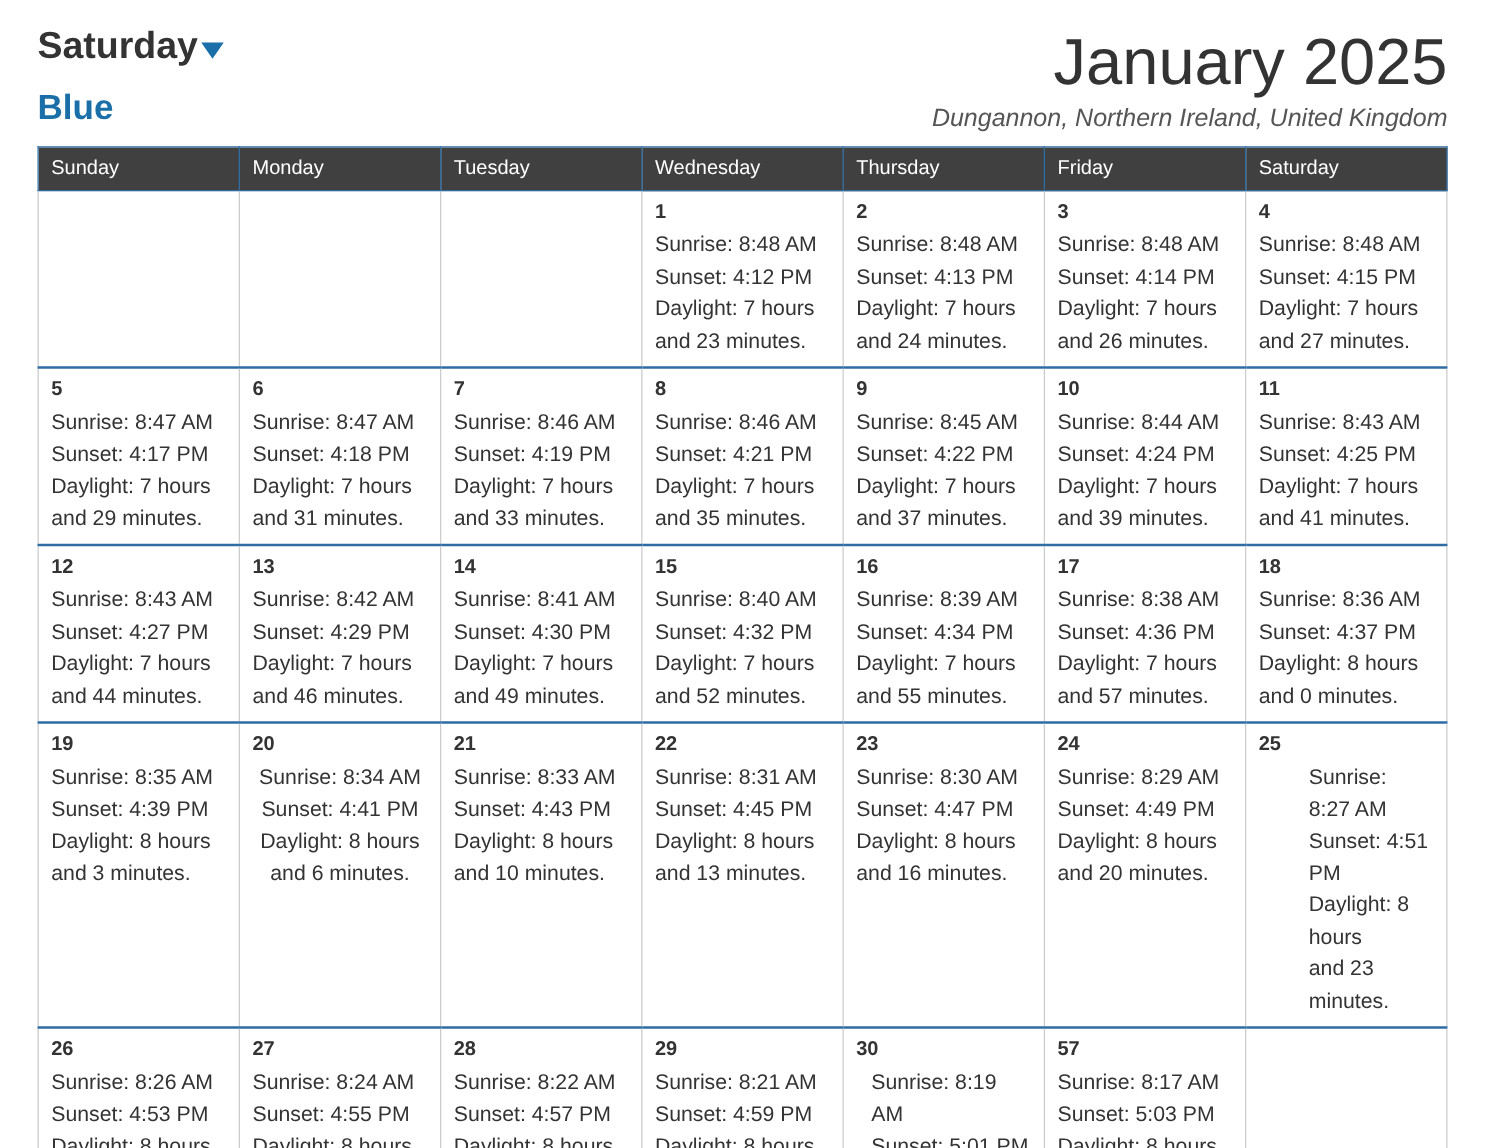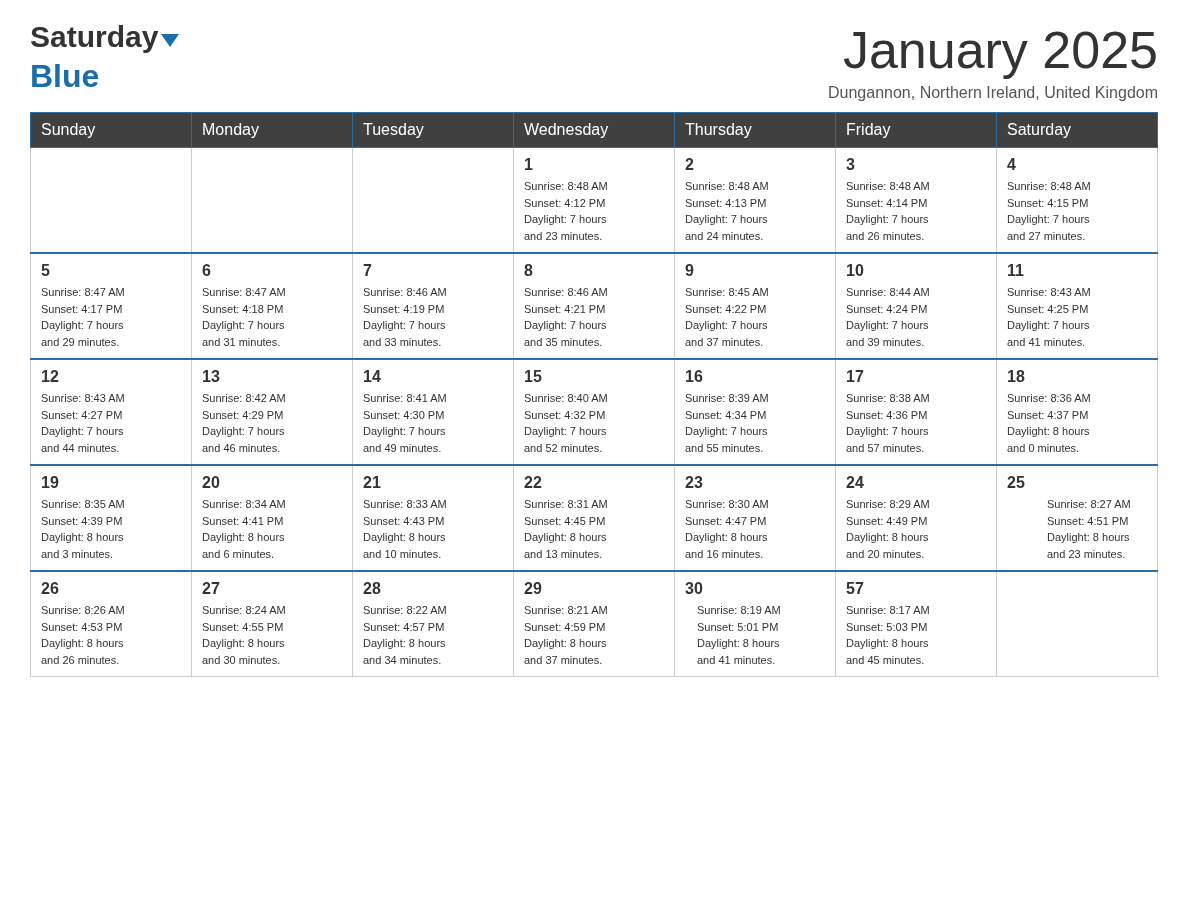--- a/index.html
+++ b/index.html
@@ -23,23 +23,24 @@
     }
     .title-section {
       text-align: right;
     }
     .month-title {
       font-size: 52px;
       font-weight: normal;
       color: #333;
     }
     .location {
-      font-size: 16px;
+      font-size: 20px;
       color: #555;
       margin-top: 4px;
+      font-style: italic;
     }
     .calendar {
       width: 100%;
       border-collapse: collapse;
       margin-top: 10px;
     }
     .calendar th {
       background-color: #404040;
       color: #fff;
       padding: 8px 10px;
@@ -58,21 +59,21 @@
       min-height: 90px;
       height: 100px;
     }
     .day-num {
       font-size: 16px;
       font-weight: bold;
       display: block;
       margin-bottom: 4px;
     }
     .day-info {
-      font-size: 11px;
+      font-size: 17px;
       line-height: 1.5;
       color: #333;
     }
     .empty-cell {
       background: #fff;
     }
     .calendar tr td {
       border-bottom: 1px solid #bbb;
     }
     .calendar tbody tr:not(:last-child) td {
@@ -88,21 +89,21 @@
   </style>
 </head>
 <body>
 
 <div class="header">
   <div class="logo">
     <div style="display:flex; align-items:center;">
       <span style="font-size:30px; font-weight:bold; color:#333;">Saturday</span>
       <span style="display:inline-block; width:0; height:0; border-left:9px solid transparent; border-right:9px solid transparent; border-top:13px solid #1a6fa8; margin-left:3px; position:relative; top:3px;"></span>
     </div>
-    <div style="font-size:32px; font-weight:bold; color:#1a6fa8; margin-top:4px;text-align:right;">Blue</div>
+    <div style="font-size:28px; font-weight:bold; color:#1a6fa8; margin-top:16px;text-align:right;">Blue</div>
   </div>
   <div class="title-section">
     <div class="month-title">January 2025</div>
     <div class="location">Dungannon, Northern Ireland, United Kingdom</div>
   </div>
 </div>
 
 <table class="calendar">
   <thead>
     <tr>
@@ -254,21 +255,21 @@
       <tr class="row-separator">
         <td>
           <span class="day-num">19</span>
           <div class="day-info" style="white-space: pre-line;">Sunrise: 8:35 AM
 Sunset: 4:39 PM
 Daylight: 8 hours
 and 3 minutes.</div>
         </td>
         <td>
           <span class="day-num">20</span>
-          <div class="day-info" style="white-space: pre-line;">Sunrise: 8:34 AM
+          <div class="day-info" style="white-space: pre-line; text-align: center;">Sunrise: 8:34 AM
 Sunset: 4:41 PM
 Daylight: 8 hours
 and 6 minutes.</div>
         </td>
         <td>
           <span class="day-num">21</span>
           <div class="day-info" style="white-space: pre-line;">Sunrise: 8:33 AM
 Sunset: 4:43 PM
 Daylight: 8 hours
 and 10 minutes.</div>

